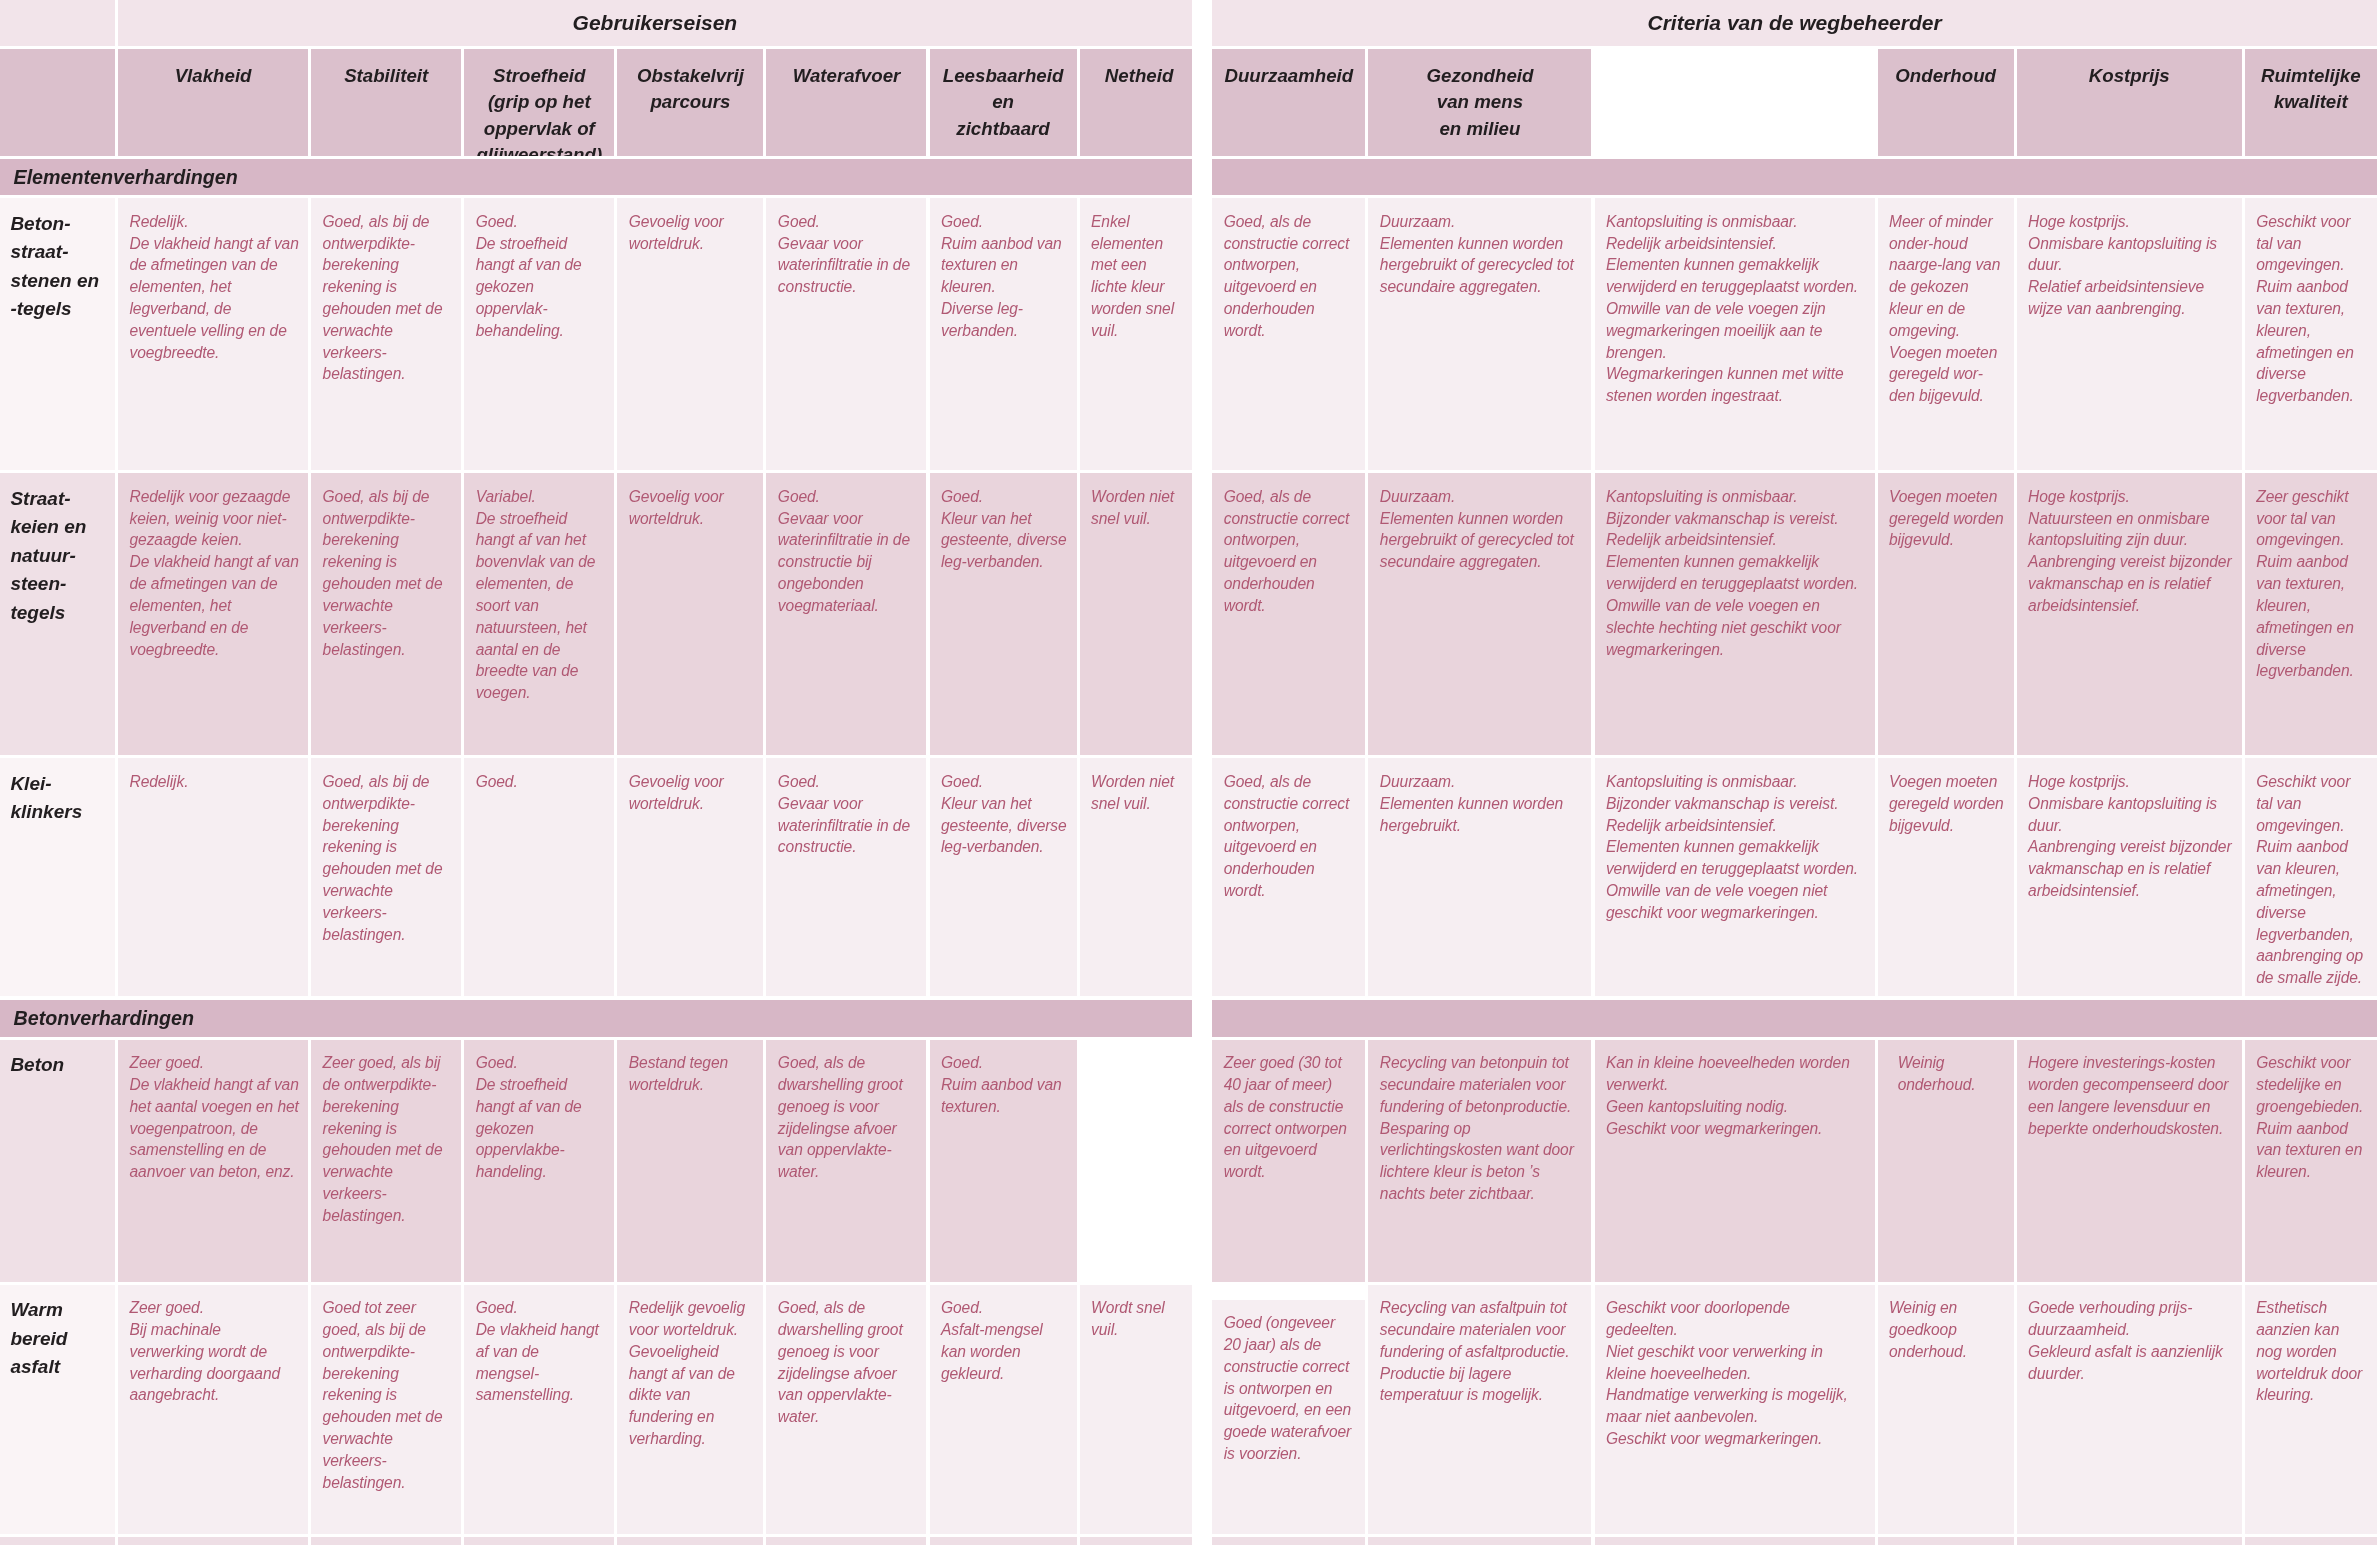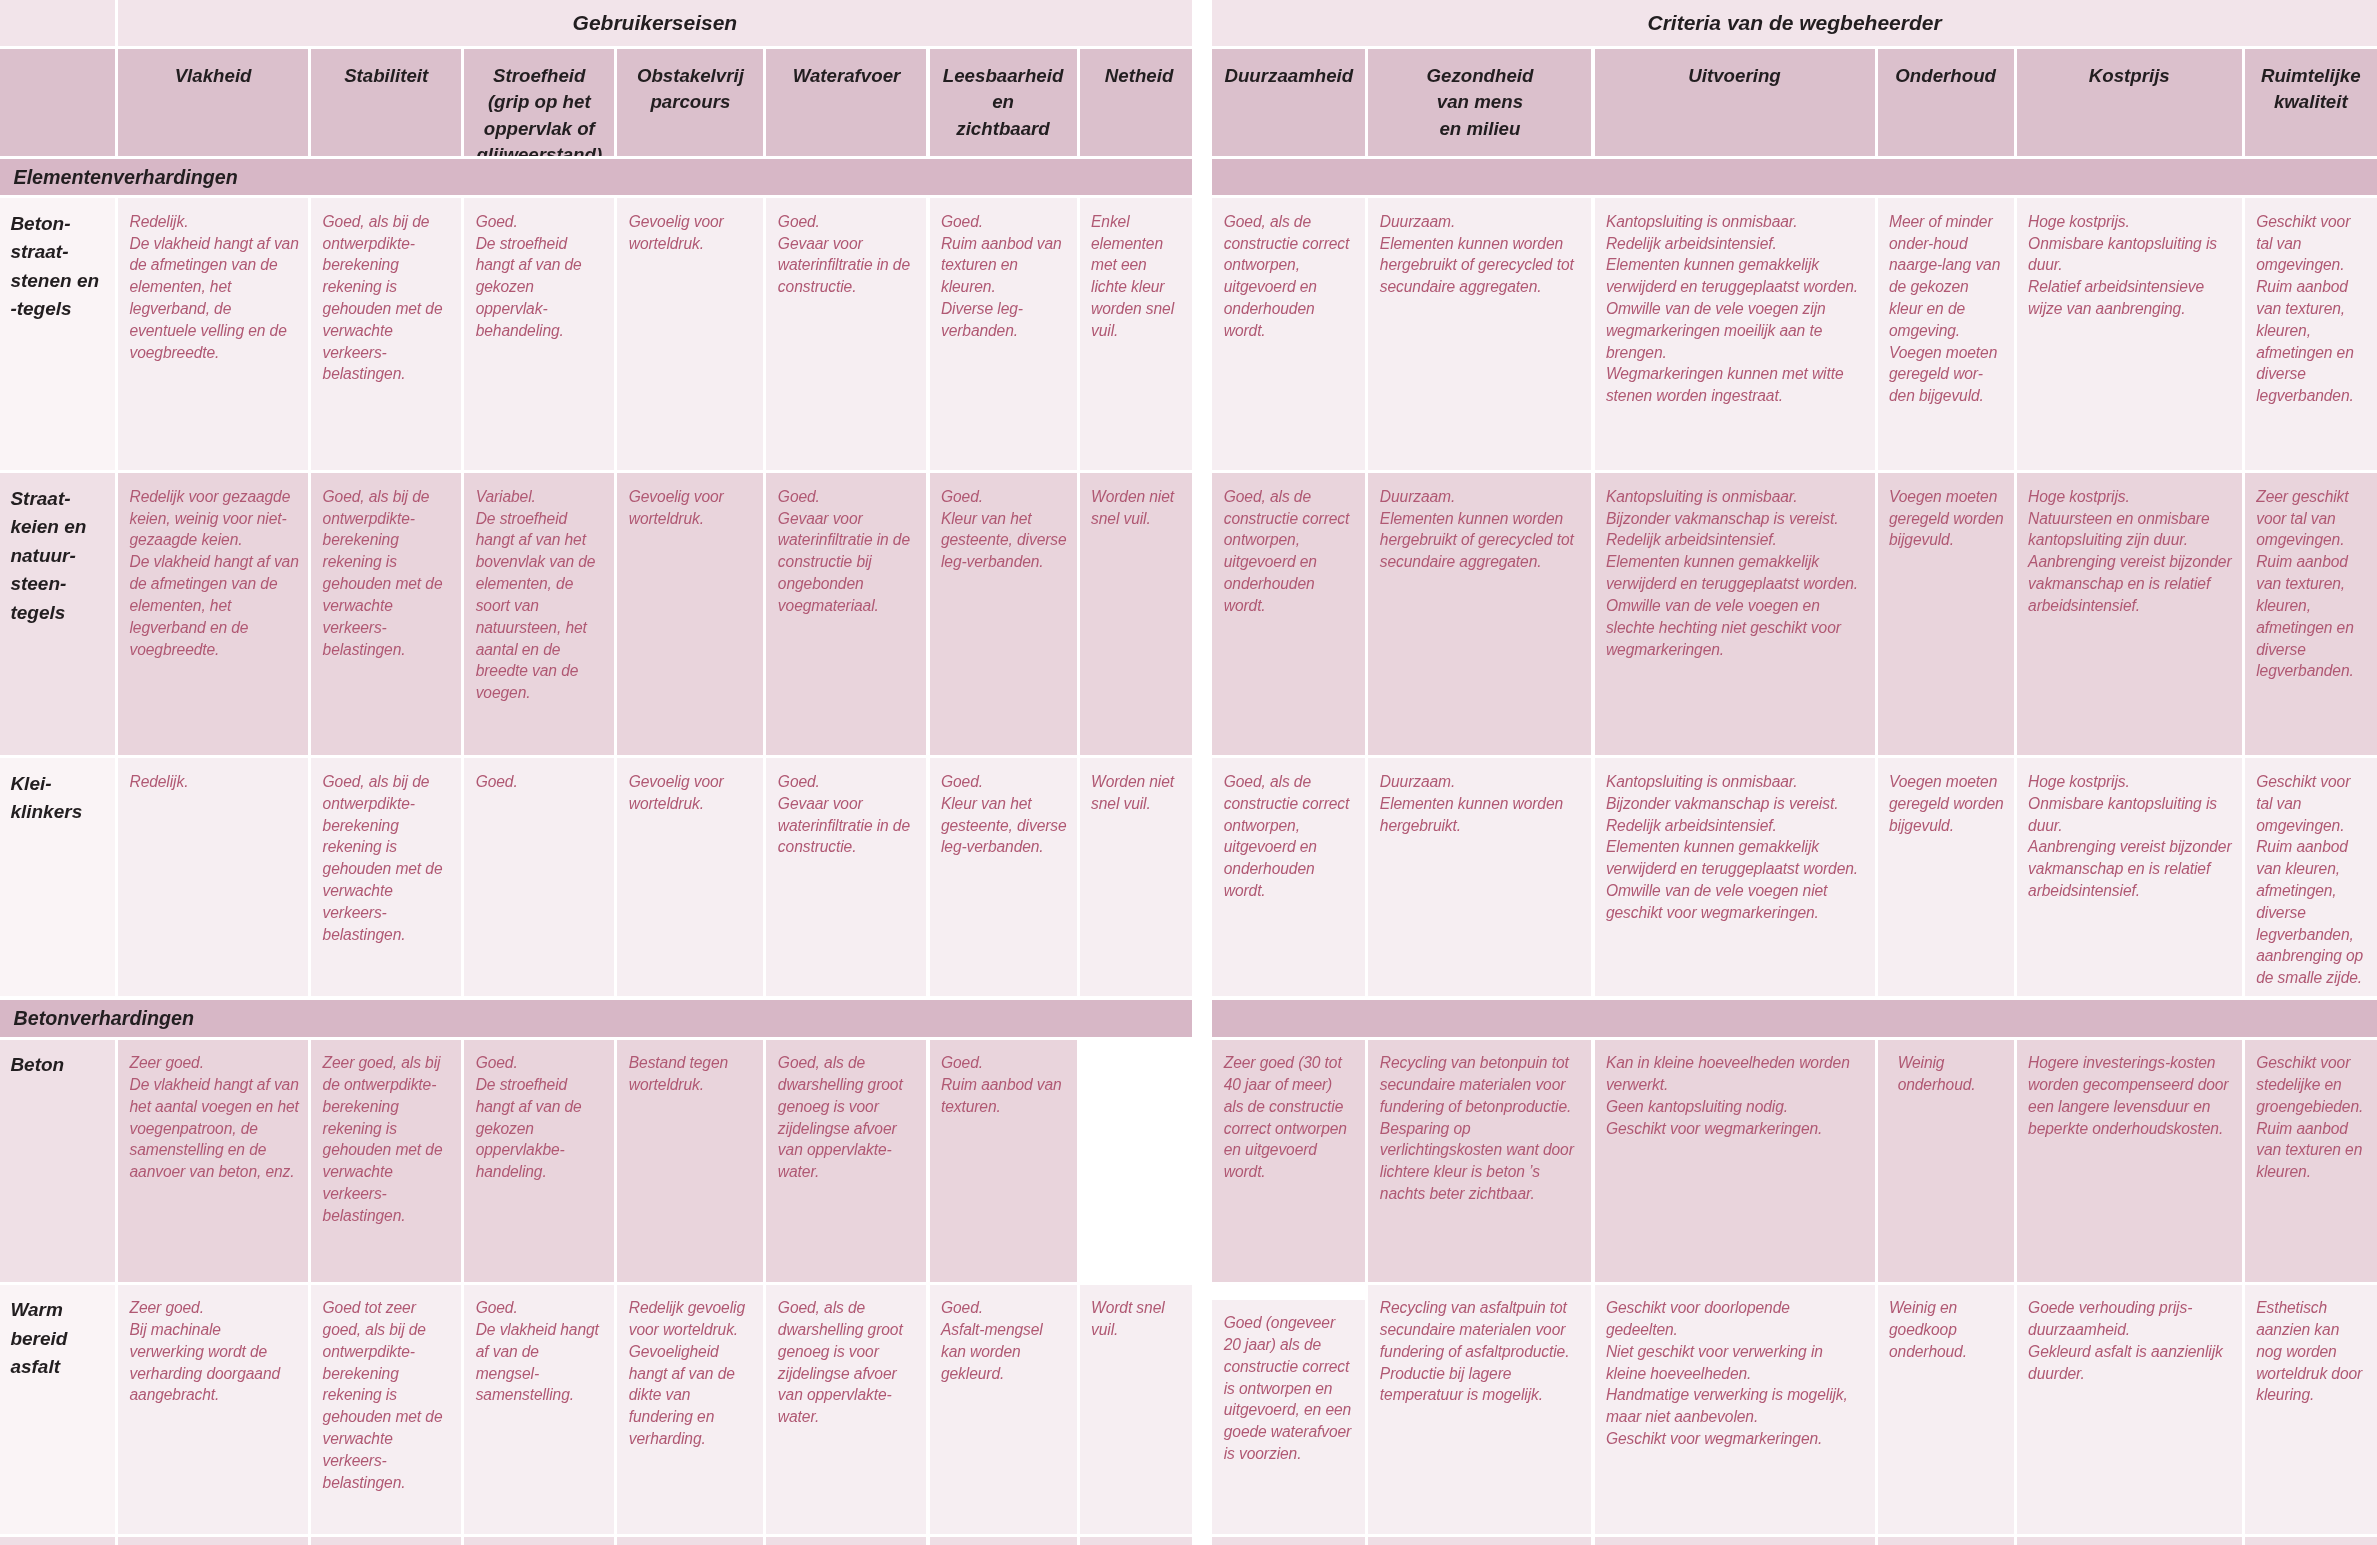--- a/index.html
+++ b/index.html
@@ -89,21 +89,20 @@
 parcours</div>
     <div class="cell colhead" style="grid-row:2;grid-column:7;">Leesbaarheid
 en
 zichtbaard</div>
     <div class="cell colhead" style="grid-row:2;grid-column:8;padding-left:11px;">Netheid</div>
     <div class="cell spacer" style="grid-row:2;grid-column:9;"></div>
     <div class="cell colhead" style="grid-row:2;grid-column:10;">Duurzaamheid</div>
     <div class="cell colhead" style="grid-row:2;grid-column:11;">Gezondheid
 van mens
 en milieu</div>
-    <div class="cell colhead" style="grid-row:2;grid-column:12;">Uitvoering</div>
     <div class="cell colhead" style="grid-row:2;grid-column:13;">Onderhoud</div>
     <div class="cell colhead" style="grid-row:2;grid-column:14;">Kostprijs</div>
     <div class="cell colhead" style="grid-row:2;grid-column:15;">Ruimtelijke
 kwaliteit</div>
 
   <div class="cell cat" style="grid-area: 3 / 1 / auto / span 8;">Elementenverhardingen</div>
       <div class="cell cat" style="grid-area: 3 / 10 / auto / span 6;"></div>
       <div class="cell label light" style="grid-area: 4 / 1;">Beton-
 straat-
 stenen en

